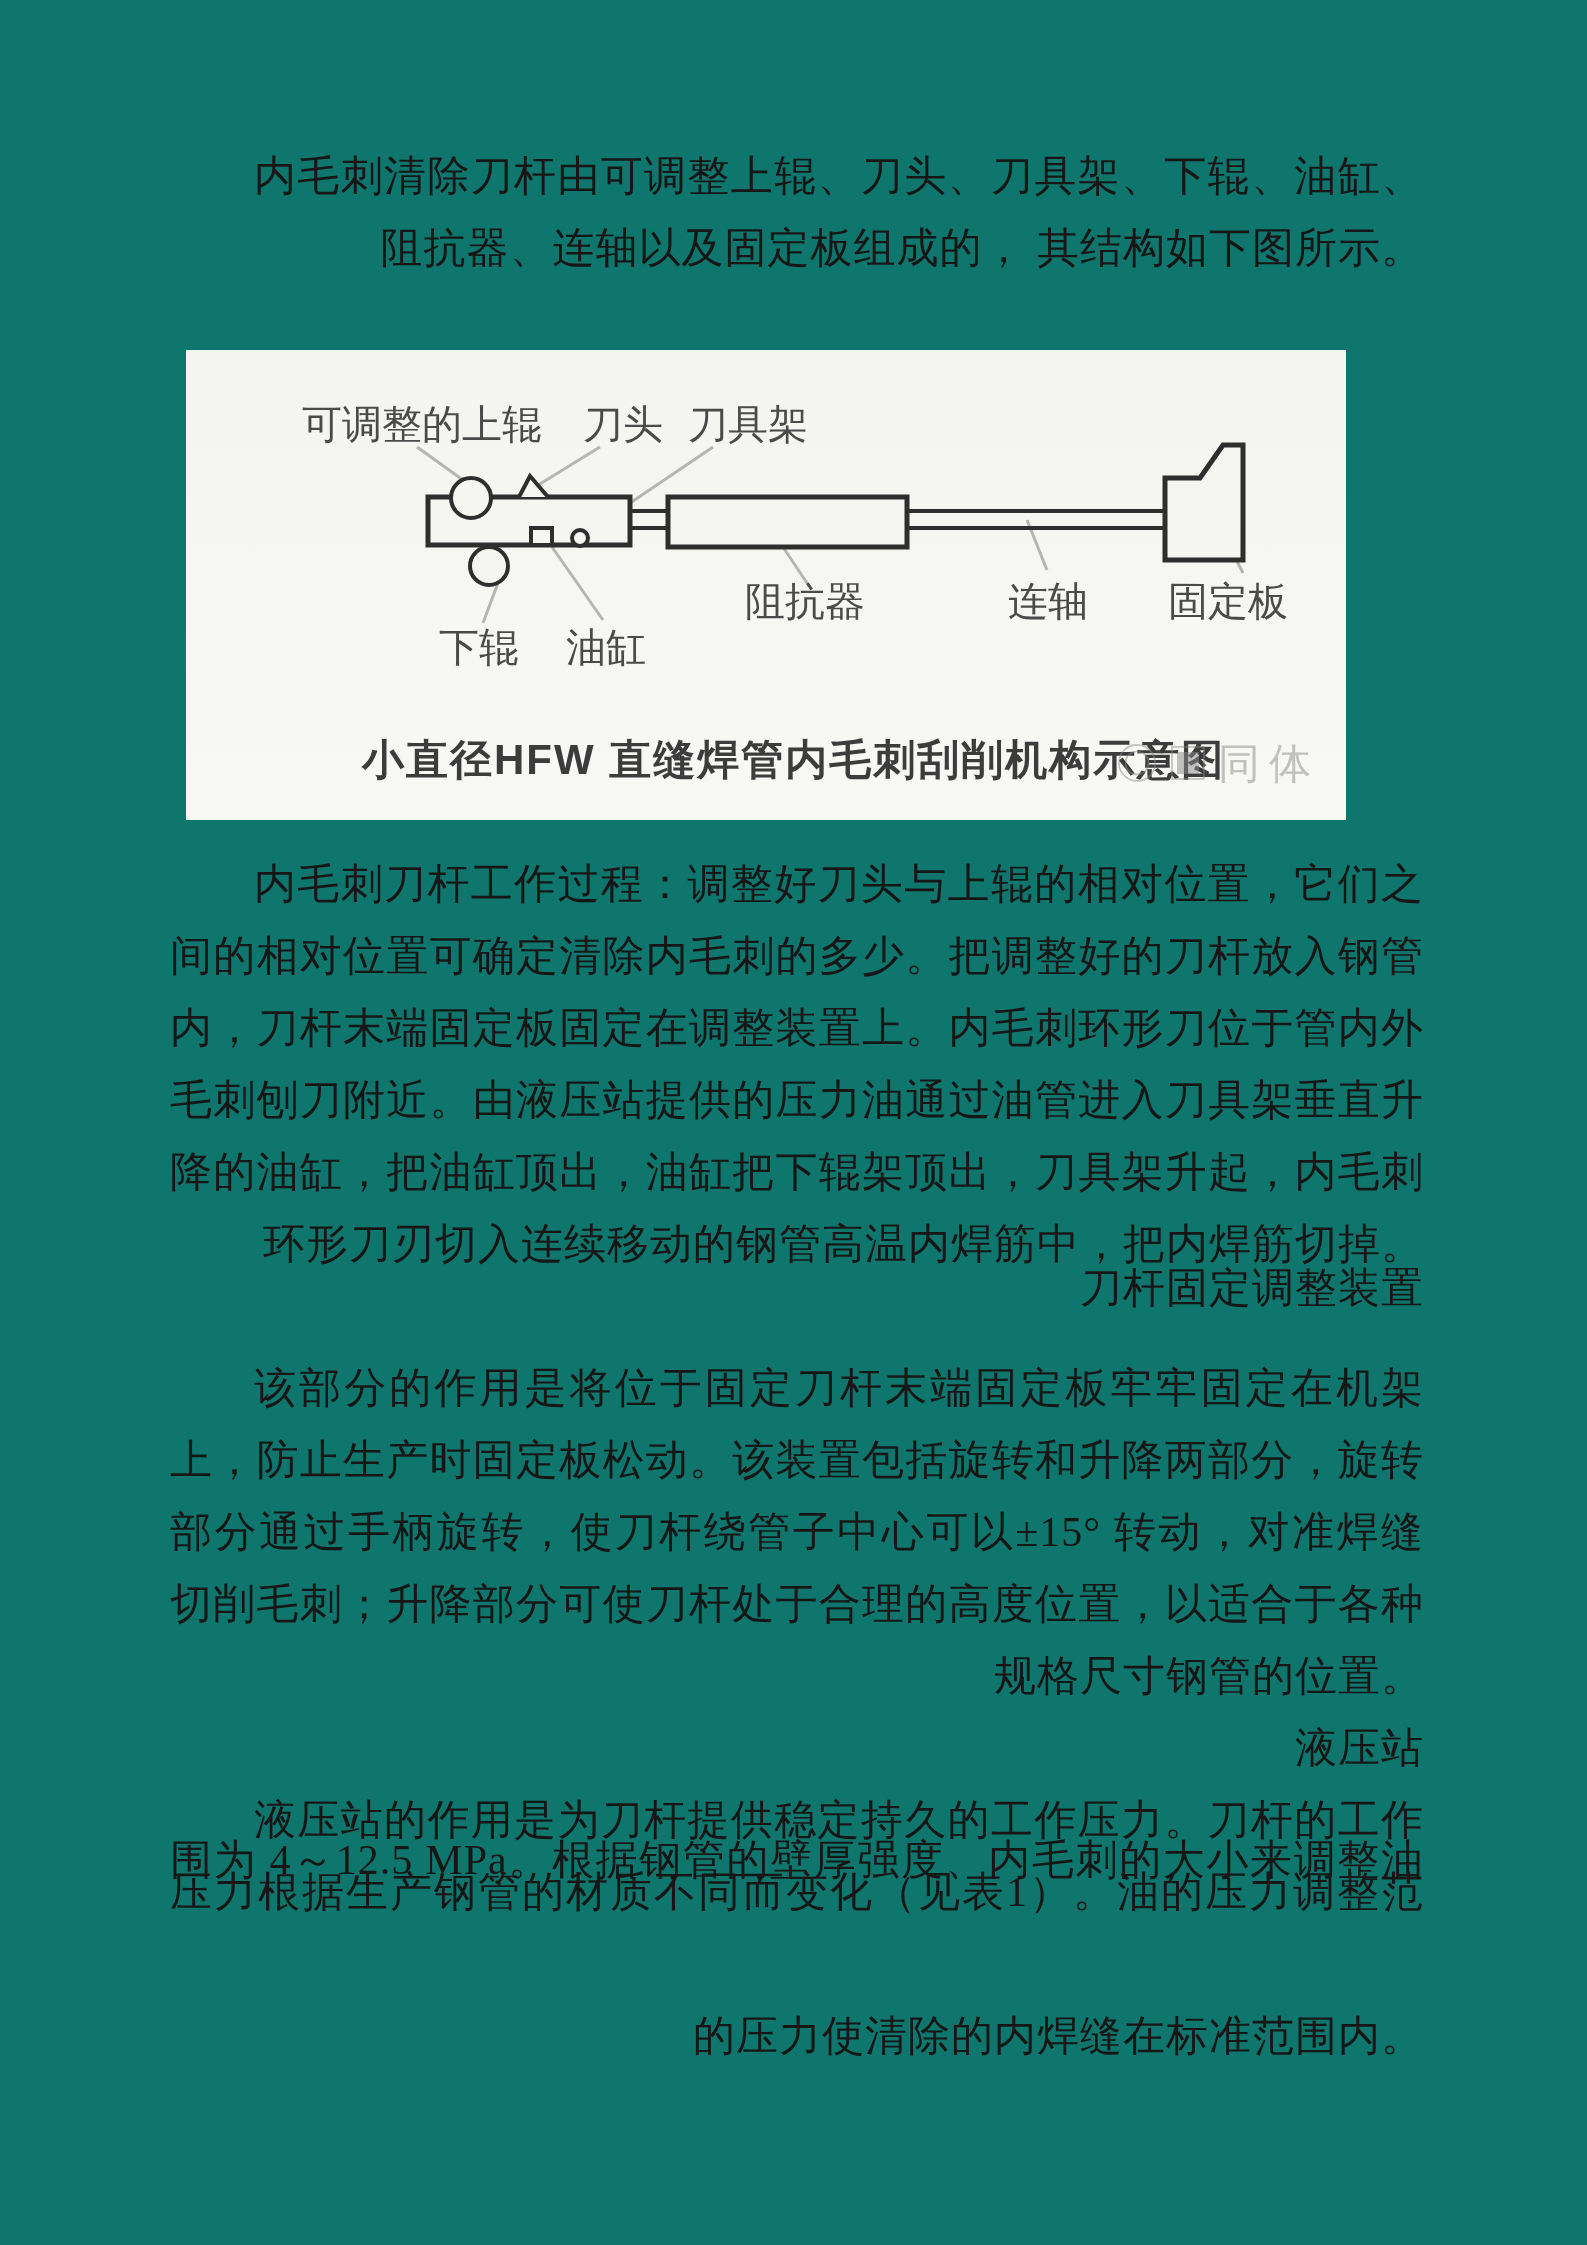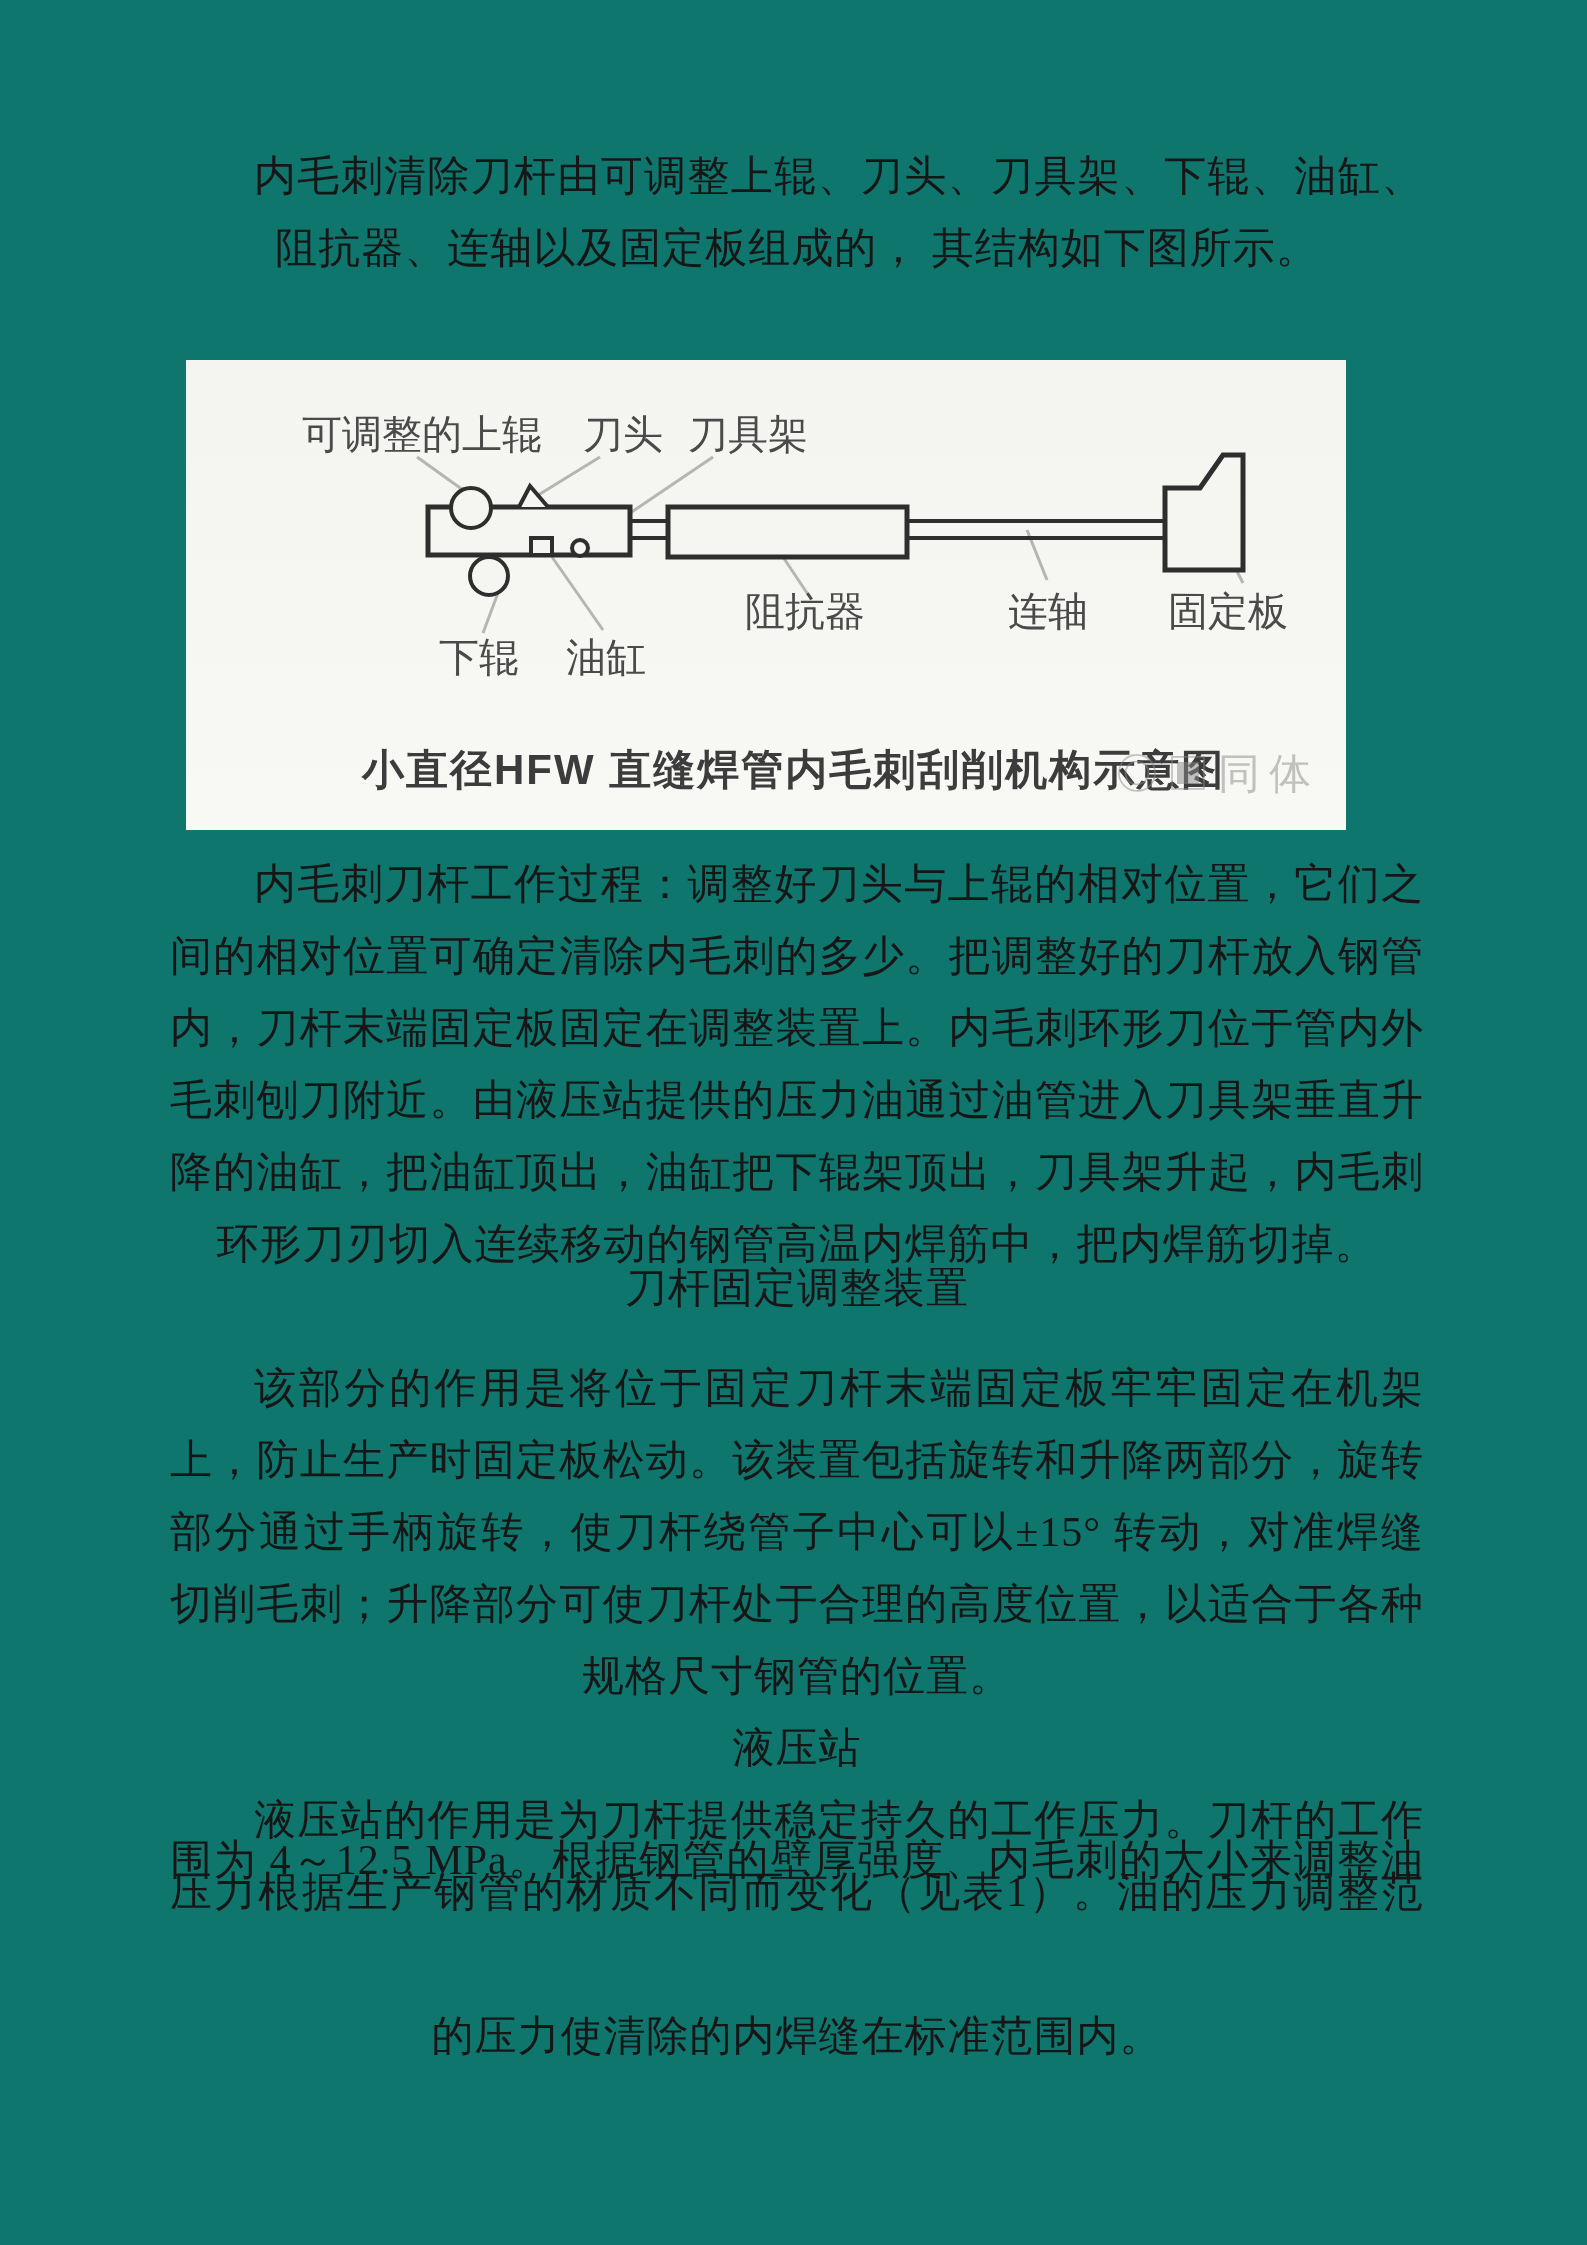--- a/index.html
+++ b/index.html
@@ -15,35 +15,34 @@
   
   .textline{
     position:absolute;
     left:170px;
     width:1254px;
     height:72px;
     line-height:72px;
     font-size:42px;
     letter-spacing:1px;
     white-space:nowrap;
-    text-align:center;
+    text-align:right;
   }
   .textline.fill{
     white-space:normal;
     text-align:justify;
     text-align-last:justify;
   }
   .textline.indent{ padding-left:84px; width:1170px; }
   
   .figure{
     position:absolute;
     left:186px; top:350px;
     width:1160px; height:470px;
     background:linear-gradient(#f4f4f1,#f8f8f5);
-    margin-top:10px;
   }
   .figure svg{display:block;}
   .fig-caption{
     position:absolute;
     left:176px; top:382px;
     font-family:"Liberation Sans", sans-serif;
     font-weight:bold;
     font-size:42px;
     letter-spacing:2px;
     color:#3c3c3c;

